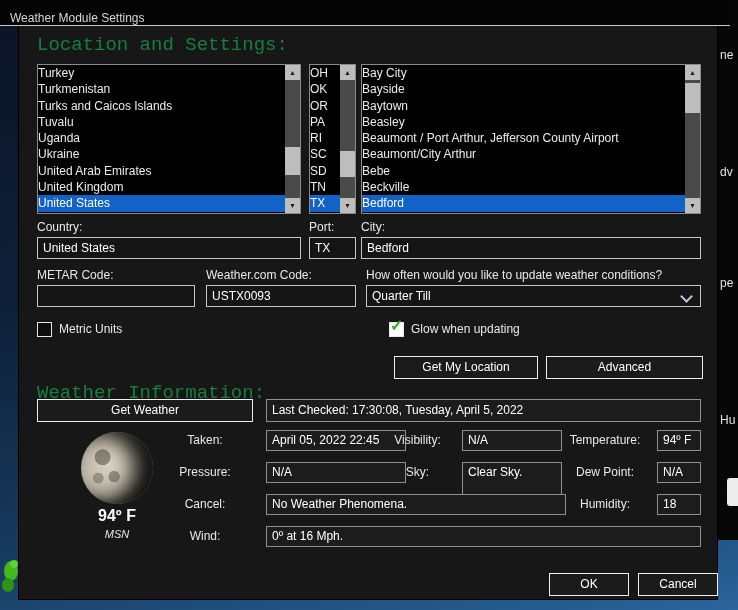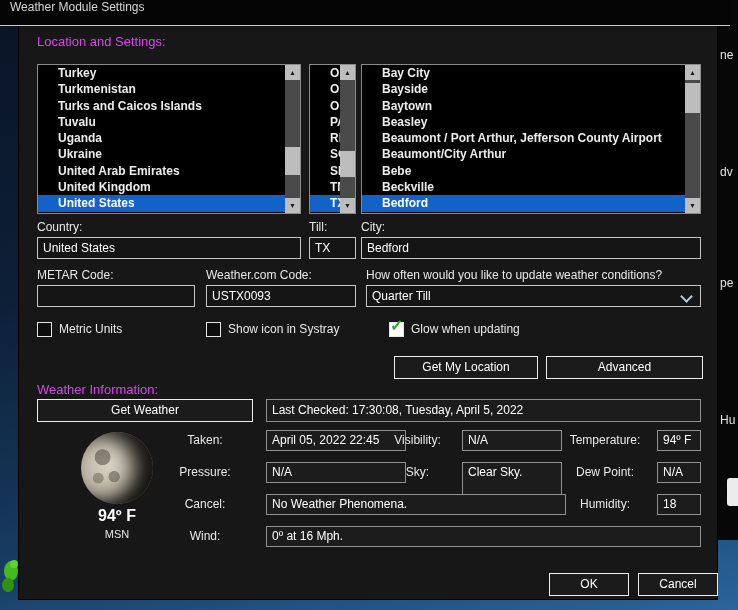--- a/index.html
+++ b/index.html
@@ -8,33 +8,33 @@
         background:linear-gradient(168deg,#0a1425 0%,#0d2038 40%,#163a5e 72%,#2a659c 100%);}
   .abs{position:absolute;}
 
   
   .behind-strip{left:718px;top:0;width:20px;height:540px;background:#070707;z-index:1;}
   .frag{position:absolute;left:2px;color:#e3e3e3;font-size:12px;white-space:nowrap;}
   .white-frag{left:727px;top:478px;width:11px;height:28px;background:#ececec;border-radius:3px 0 0 3px;z-index:2;}
 
   
   .titlebar{left:0;top:0;width:730px;height:25px;background:#050505;z-index:5;
-            border-bottom:1px solid #c9c9c9;display:flex;align-items:flex-start;}
+            border-bottom:1px solid #c9c9c9;display:flex;align-items:flex-end;}
   .titlebar .t{color:#d6d6d6;font-size:12px;padding-left:10px;}
 
   
   .dialog{left:18px;top:25px;width:700px;height:575px;background:#171717;z-index:4;border:1px solid #000;box-sizing:border-box;}
-  .heading{color:#d946ef;font-size:13px;white-space:nowrap;}
+  .heading{color:#15803d;font-size:19px;white-space:nowrap;font-family:Liberation Mono, monospace;}
   .lbl{color:#e8e8e8;font-size:12px;white-space:nowrap;}
 
   
   .listbox{background:#000;border:1px solid #8a8a8a;box-sizing:border-box;}
   .lb-items{position:absolute;left:0;top:0;right:15px;bottom:0;overflow:hidden;}
-  .lb-item{height:16.3px;line-height:16.3px;padding-left:20px;font-size:12px;color:#ececec;
-           white-space:nowrap;overflow:hidden;font-weight:bold;}
+  .lb-item{height:16.3px;line-height:16.3px;padding-left:0;font-size:12px;color:#ececec;
+           white-space:nowrap;overflow:hidden;}
   .lb-item.selected{background:#1262c8;color:#fff;}
   .sb{position:absolute;top:0;right:0;bottom:0;width:15px;background:#4a4a4a;}
   .sb-btn{position:absolute;left:0;width:15px;height:15px;background:#bdbdbd;color:#1c1c1c;
           font-size:7px;text-align:center;line-height:15px;}
   .sb-thumb{position:absolute;left:0;width:15px;background:#bdbdbd;}
 
   
   .tinput{background:#151515;border:1px solid #c6c6c6;color:#fff;font-family:"Liberation Sans",sans-serif;
           font-size:12px;padding:0 5px;box-sizing:border-box;outline:none;}
   .ifield{background:#1c1c1c;border:1px solid #909090;color:#fff;font-size:12px;
@@ -54,21 +54,21 @@
 
   
   .moon{border-radius:50%;
     background:
       radial-gradient(circle at 30% 35%, rgba(80,72,62,0.55) 0 11%, transparent 12%),
       radial-gradient(circle at 46% 62%, rgba(85,76,66,0.5) 0 9%, transparent 10%),
       radial-gradient(circle at 24% 64%, rgba(95,85,74,0.45) 0 7%, transparent 8%),
       radial-gradient(circle at 38% 45%, #d8d2c4 0%, #b9b2a1 52%, #756e60 78%, #23211c 100%);
     box-shadow: inset -16px 0 18px 3px rgba(0,0,0,0.82);}
   .moon-temp{color:#fff;font-size:16px;font-weight:bold;text-align:center;}
-  .moon-src{color:#e6e6e6;font-size:11px;text-align:center;}
+  .moon-src{color:#e6e6e6;font-size:11px;text-align:center;font-style:italic;}
 
   
   .desktop-icon{left:0;top:556px;z-index:2;}
 </style>
 </head>
 <body>
 
 <div class="root">
 
   <div class="abs behind-strip">
@@ -146,21 +146,21 @@
           <div class="lb-item selected">Bedford</div>
         </div>
       <div class="sb">
         <div class="sb-btn" style="top:0">▲</div>
         <div class="sb-thumb" style="top:18px;height:30px"></div>
         <div class="sb-btn" style="bottom:0">▼</div>
       </div>
     </div>
 
     <div class="abs lbl" style="left:18px;top:194px">Country:</div>
-    <div class="abs lbl" style="left:290px;top:194px">Till:</div>
+    <div class="abs lbl" style="left:290px;top:194px">Port:</div>
     <div class="abs lbl" style="left:342px;top:194px">City:</div>
 
     <input class="abs tinput" style="left: 18px; top: 211px; width: 264px; height: 22px;" value="United States">
     <input class="abs tinput" style="left: 290px; top: 211px; width: 47px; height: 22px;" value="TX">
     <input class="abs tinput" style="left: 342px; top: 211px; width: 340px; height: 22px;" value="Bedford">
 
     <div class="abs lbl" style="left:18px;top:242px">METAR Code:</div>
     <div class="abs lbl" style="left:187px;top:242px">Weather.com Code:</div>
     <div class="abs lbl" style="left:347px;top:242px">How often would you like to update weather conditions?</div>
 
@@ -168,24 +168,20 @@
     <input class="abs tinput" style="left: 187px; top: 259px; width: 150px; height: 22px;" value="USTX0093">
 
     <div class="abs tinput" style="left:347px;top:259px;width:335px;height:22px;line-height:20px">
       <span>Quarter Till</span>
       <span class="chev"></span>
     </div>
 
     <div class="abs cbox" style="left:18px;top:296px">
       <span class="cb"></span>
       <span class="lbl">Metric Units</span>
-    </div>
-    <div class="abs cbox" style="left:187px;top:296px">
-      <span class="cb"></span>
-      <span class="lbl">Show icon in Systray</span>
     </div>
     <div class="abs cbox" style="left:370px;top:296px">
       <span class="cb checked"></span>
       <span class="lbl">Glow when updating</span>
     </div>
 
     <div class="abs btn" style="left:375px;top:330px;width:144px;height:23px;line-height:21px">Get My Location</div>
     <div class="abs btn" style="left:527px;top:330px;width:157px;height:23px;line-height:21px">Advanced</div>
 
     <div class="abs btn" style="left:18px;top:373px;width:216px;height:23px;line-height:21px">Get Weather</div>

